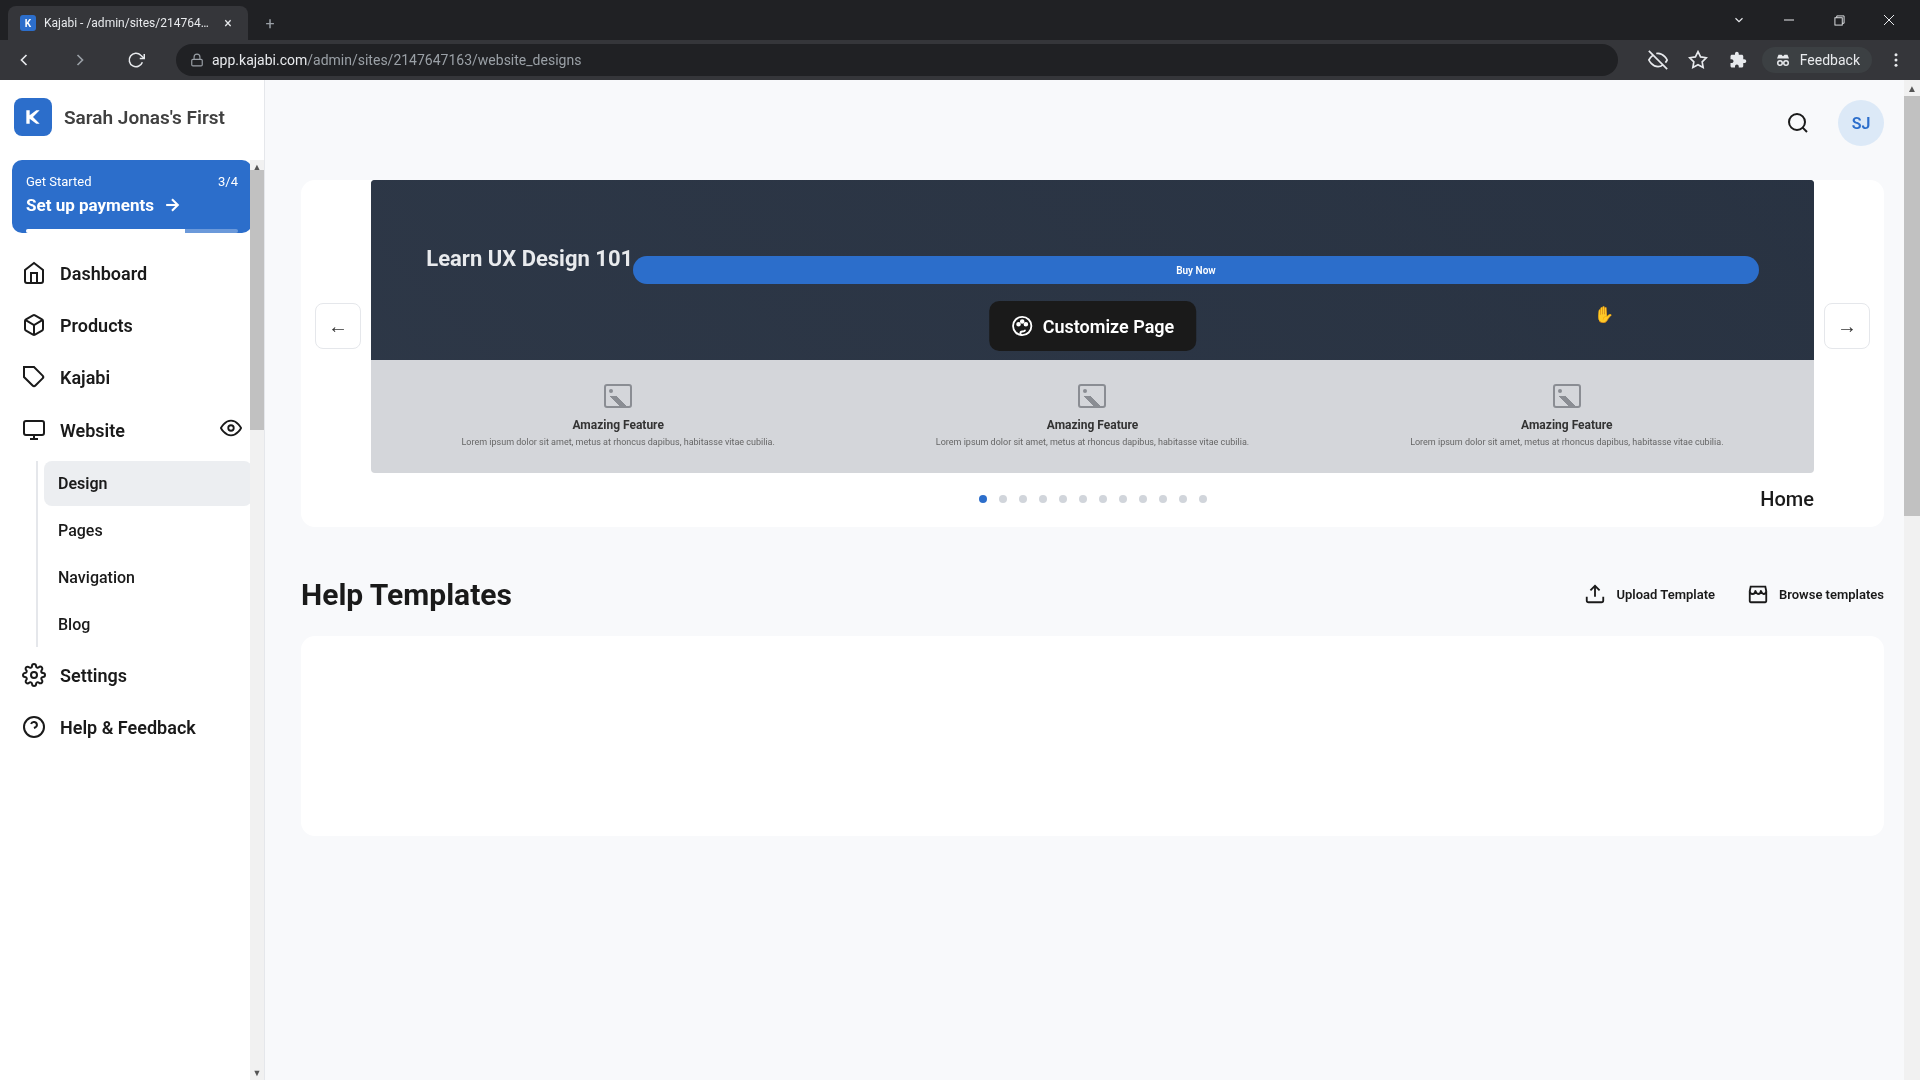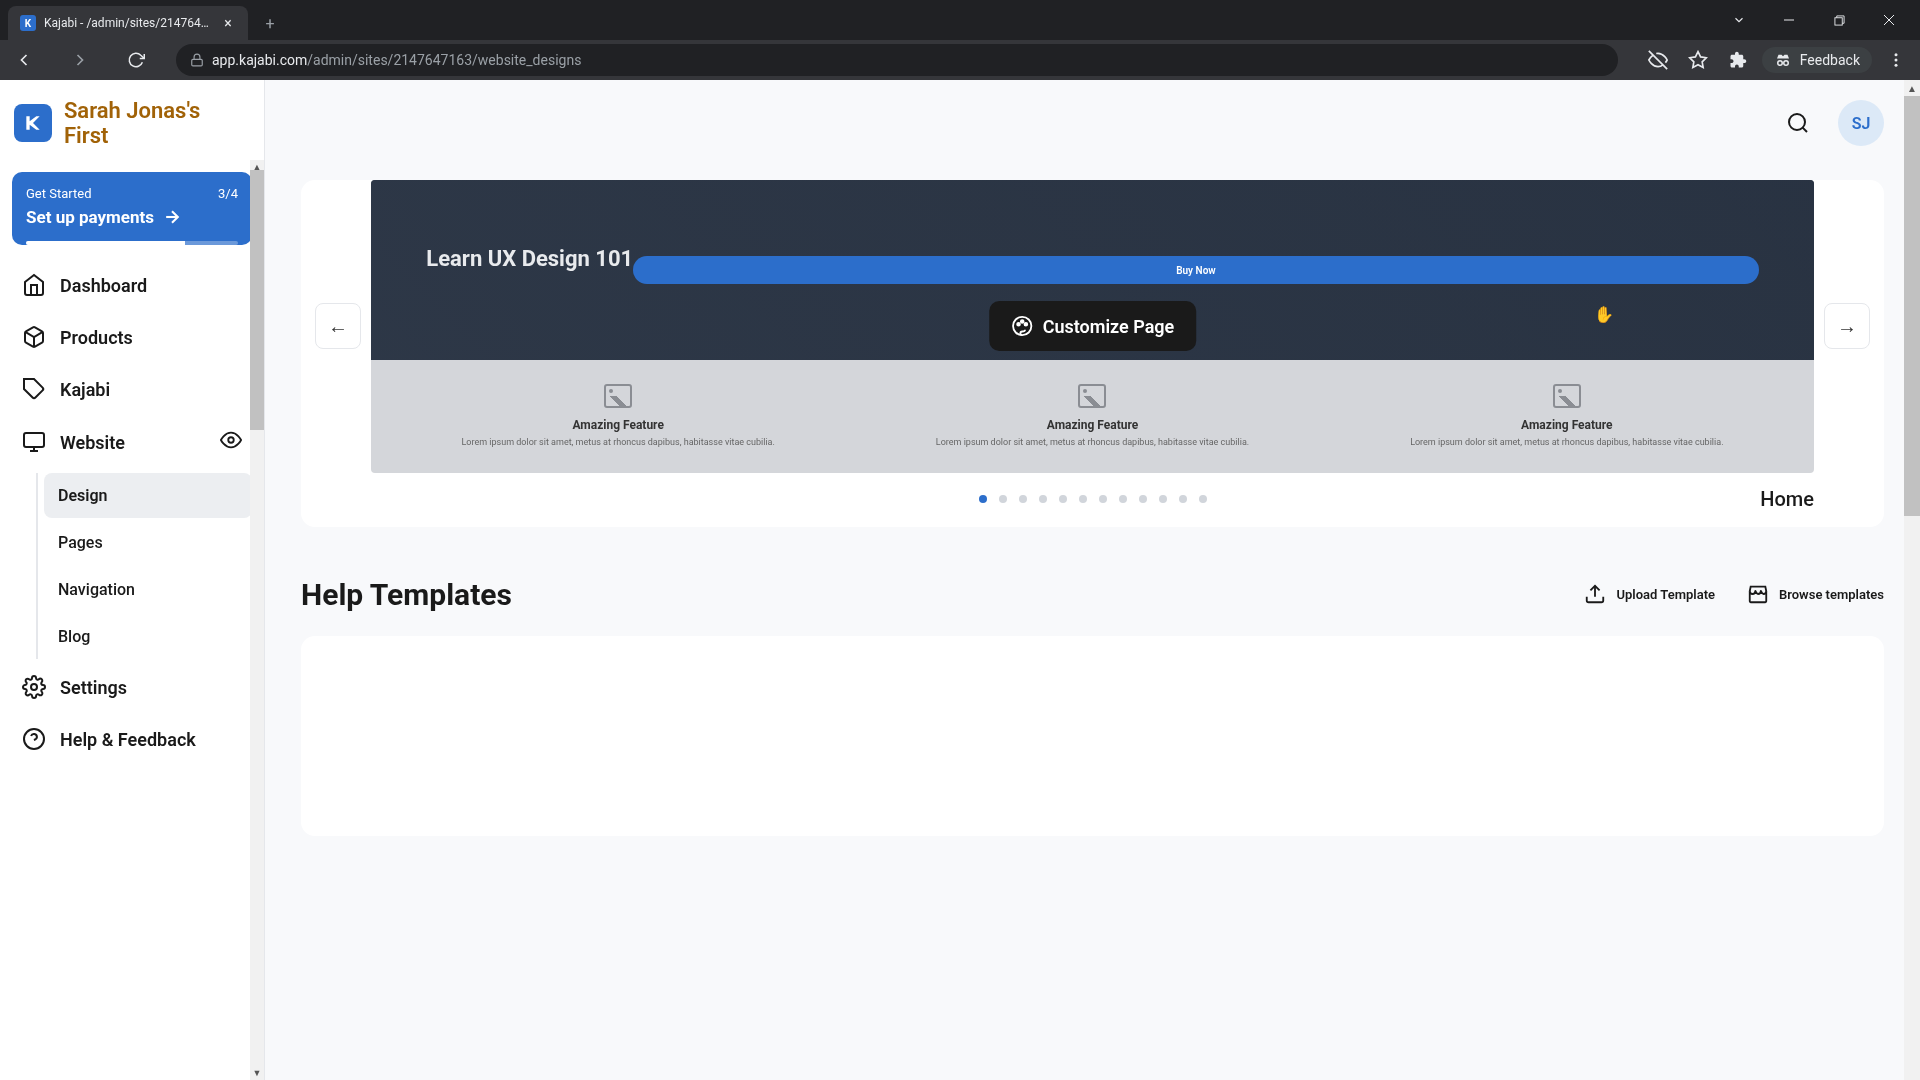--- a/index.html
+++ b/index.html
@@ -26,21 +26,21 @@
 .incognito-badge { display: flex; align-items: center; gap: 8px; background: #3c4043; padding: 4px 12px; border-radius: 16px; color: #e8eaed; font-size: 14px; }
 
 
 .app { background: #fff; height: calc(1080px - 80px); display: flex; position: relative; }
 
 
 .sidebar { width: 265px; border-right: 1px solid #e5e7eb; display: flex; flex-direction: column; position: relative; }
 .sidebar-header { display: flex; align-items: center; gap: 12px; padding: 18px 14px; }
 .logo { width: 38px; height: 38px; background: #2c6ecb; border-radius: 8px; display: flex; align-items: center; justify-content: center; }
 .logo svg { width: 20px; height: 20px; fill: white; }
-.site-name { font-size: 22px; font-weight: 600; color: #a16207; }
+.site-name { font-size: 19px; font-weight: 600; color: #404040; }
 
 .get-started-card { margin: 6px 12px 14px; background: #2c6ecb; color: white; border-radius: 10px; padding: 14px 14px 0; position: relative; cursor: pointer; }
 .gs-top { display: flex; justify-content: space-between; font-size: 13px; margin-bottom: 6px; }
 .gs-main { display: flex; align-items: center; gap: 8px; font-size: 17px; font-weight: 700; margin-bottom: 14px; }
 .gs-progress { height: 4px; background: rgba(255,255,255,0.3); border-radius: 2px; overflow: hidden; }
 .gs-progress-fill { height: 100%; background: white; width: 75%; }
 
 .nav-list { flex: 1; overflow-y: auto; padding: 0 12px; }
 .nav-item { display: flex; align-items: center; gap: 14px; padding: 14px 10px; font-size: 18px; font-weight: 600; color: #1a1a1a; cursor: pointer; border-radius: 8px; }
 .nav-icon { width: 24px; height: 24px; display: flex; align-items: center; justify-content: center; }

